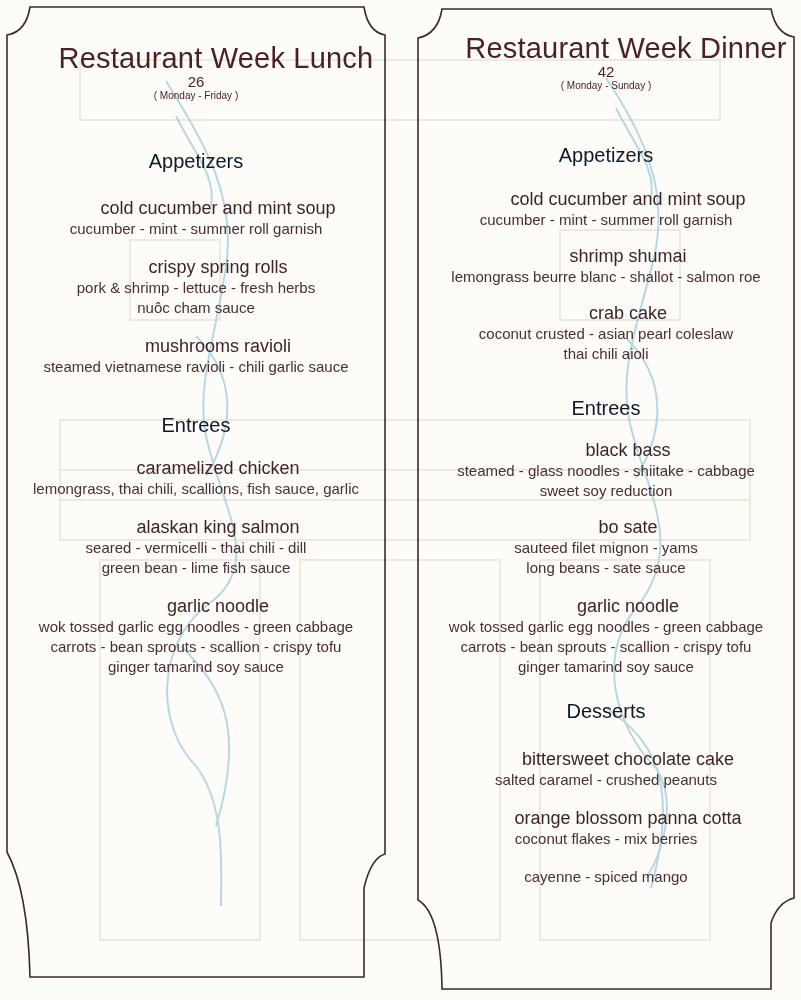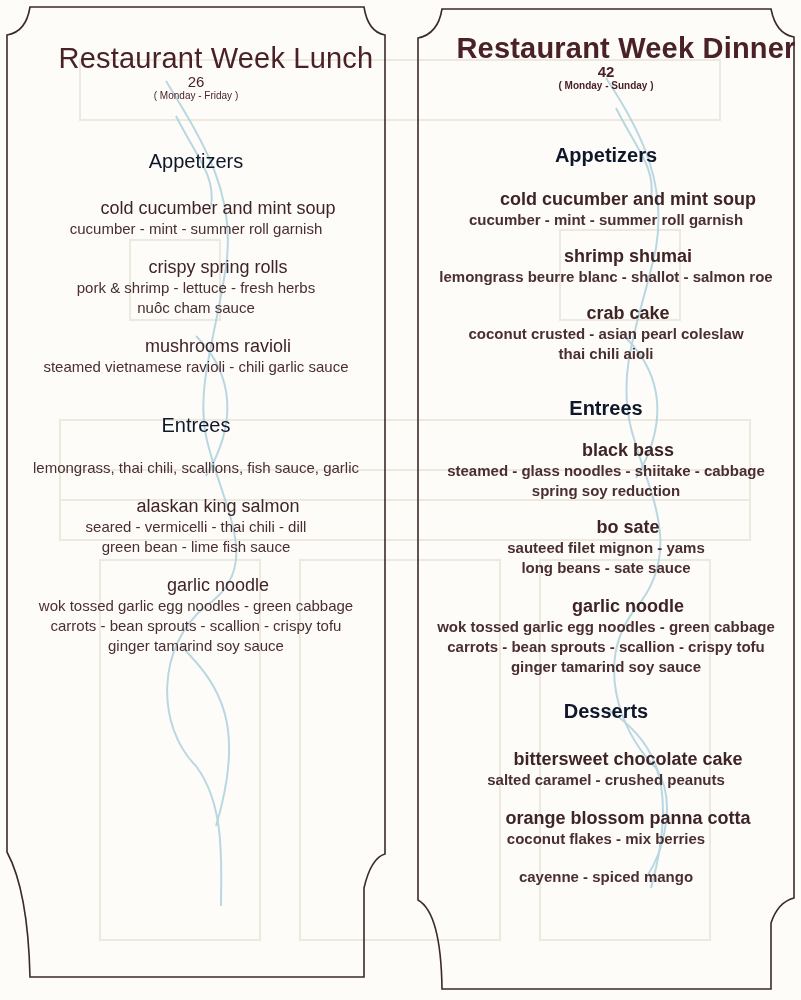--- a/index.html
+++ b/index.html
@@ -73,38 +73,39 @@
       </div>
       <div class="dish">
         <div class="dish-name">mushrooms ravioli</div>
         <div class="dish-desc">steamed vietnamese ravioli - chili garlic sauce</div>
       </div>
     </div>
 
     <div class="section">
       <div class="section-h" style="margin-bottom:21px;">Entrees</div>
       <div class="dish">
+        <div class="dish-name">caramelized chicken</div>
         <div class="dish-desc">lemongrass, thai chili, scallions, fish sauce, garlic</div>
       </div>
       <div class="dish">
         <div class="dish-name">alaskan king salmon</div>
         <div class="dish-desc">seared - vermicelli - thai chili - dill</div>
         <div class="dish-desc">green bean - lime fish sauce</div>
       </div>
       <div class="dish">
         <div class="dish-name">garlic noodle</div>
         <div class="dish-desc">wok tossed garlic egg noodles - green cabbage</div>
         <div class="dish-desc">carrots - bean sprouts - scallion - crispy tofu</div>
         <div class="dish-desc">ginger tamarind soy sauce</div>
       </div>
     </div>
   </div>
 </div>
 
-<div class="panel" style="left:416px; top:8px; width:380px; height:798px;font-weight:bold;">
+<div class="panel" style="left:416px; top:8px; width:380px; height:798px;">
   <svg class="frame" width="380" height="982" viewBox="0 0 380 982">
     <path d="M26,1 L355,1 Q360,26 378,29 L378,888 L378,890 Q362,894 355,915 L355,981 L26,981 Q25,905 2,892 L2,30 Q22,26 26,1 Z" fill="none" stroke="#3a2a2a" stroke-width="1.6"></path>
   </svg>
   <svg class="flourish" width="380" height="982" viewBox="0 0 380 982" style="left:0;top:0;">
     <g fill="none" stroke="#a9cfdc" stroke-width="2" opacity="0.8">
       <path d="M190,70 C230,130 250,180 240,240 C225,310 200,360 215,420 C230,480 270,540 220,600 C180,650 200,720 240,760 C260,790 250,840 230,870"></path>
       <path d="M200,100 C220,140 240,160 235,190"></path>
       <path d="M210,330 C250,370 250,420 220,470"></path>
       <path d="M190,700 C235,730 265,770 235,880"></path>
     </g>
@@ -132,21 +133,21 @@
         <div class="dish-desc">coconut crusted - asian pearl coleslaw</div>
         <div class="dish-desc">thai chili aioli</div>
       </div>
     </div>
 
     <div class="section" style="margin-bottom:22px;">
       <div class="section-h" style="margin-bottom:20px;">Entrees</div>
       <div class="dish" style="margin-bottom:16px;">
         <div class="dish-name">black bass</div>
         <div class="dish-desc">steamed - glass noodles - shiitake - cabbage</div>
-        <div class="dish-desc">spring soy reduction</div>
+        <div class="dish-desc">sweet soy reduction</div>
       </div>
       <div class="dish" style="">
         <div class="dish-name">bo sate</div>
         <div class="dish-desc">sauteed filet mignon - yams</div>
         <div class="dish-desc">long beans - sate sauce</div>
       </div>
       <div class="dish">
         <div class="dish-name">garlic noodle</div>
         <div class="dish-desc">wok tossed garlic egg noodles - green cabbage</div>
         <div class="dish-desc">carrots - bean sprouts - scallion - crispy tofu</div>

